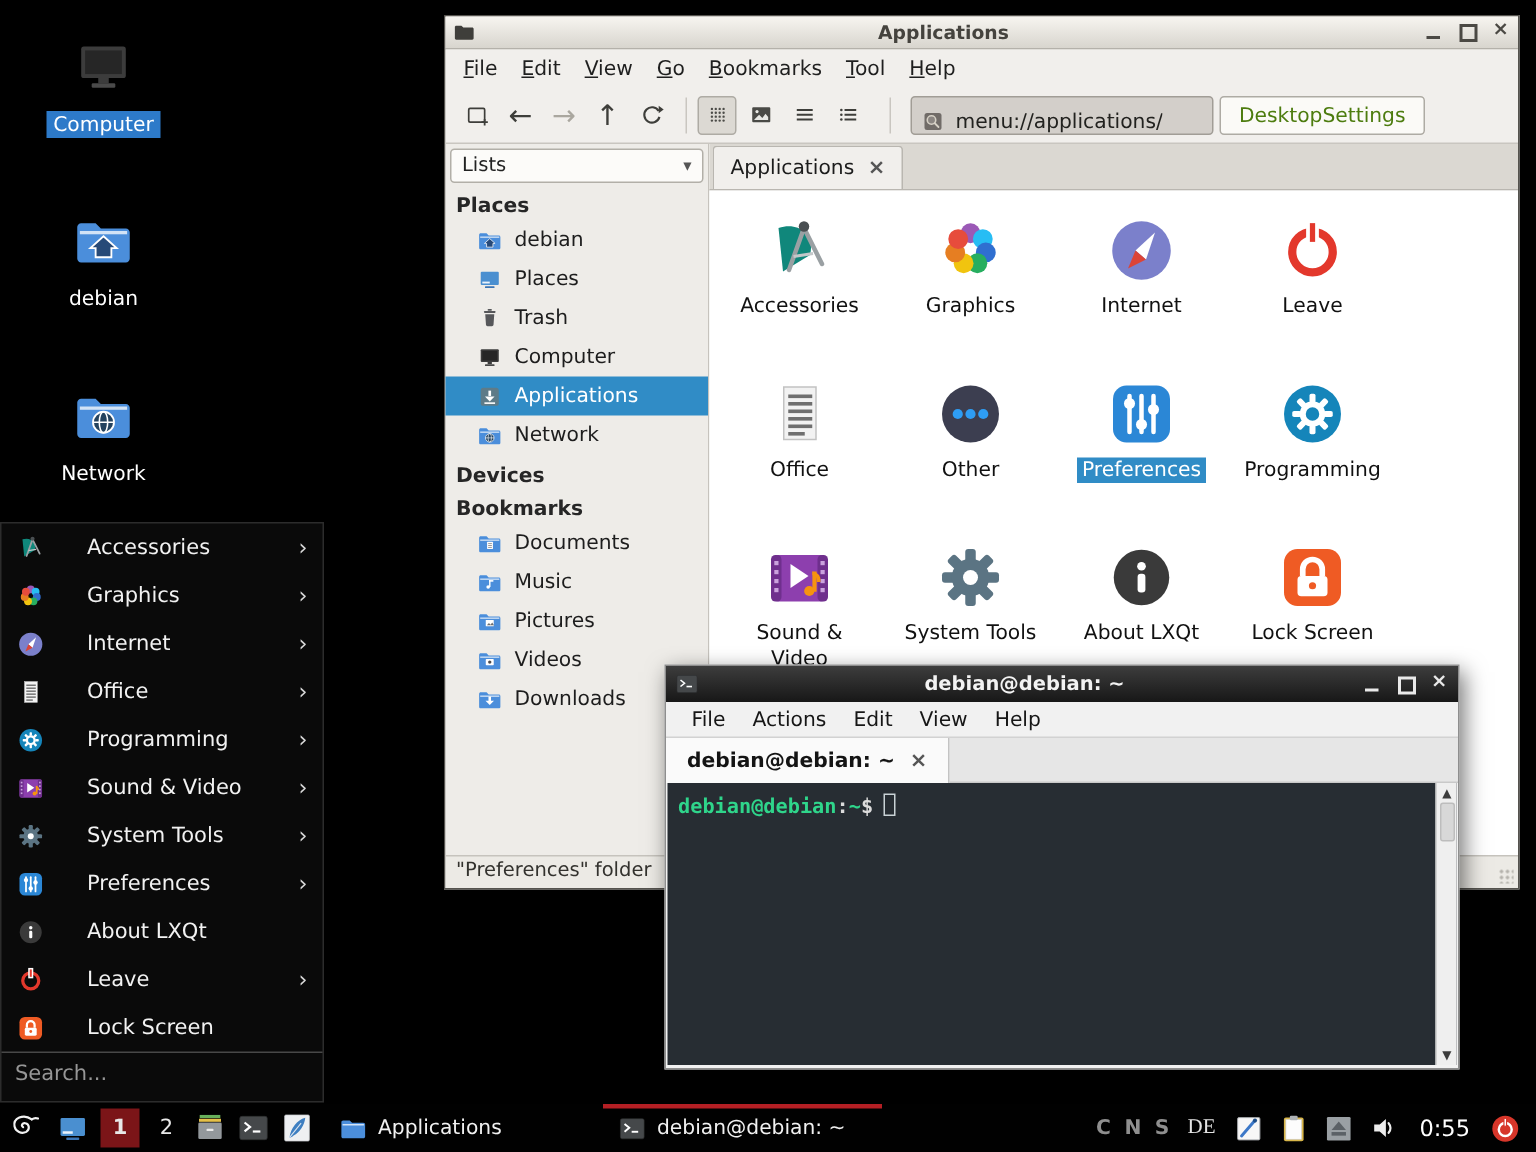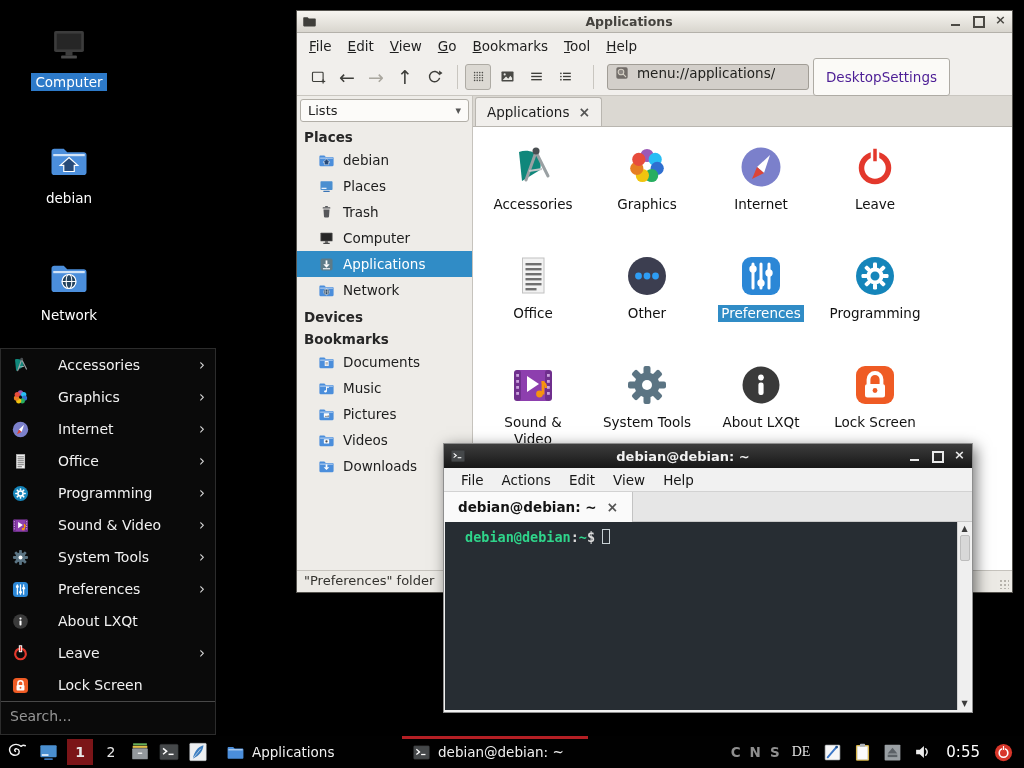--- a/index.html
+++ b/index.html
@@ -39,25 +39,25 @@
   .fm-menubar { height:25px; display:flex; align-items:center; background:#f1efec; padding-left:4px; }
   .fm-menubar .mi { display:block; padding:0 8px; font-size:13.5px; color:#1f1f1f; }
   .fm-menubar .mi::first-letter { text-decoration:underline; }
   .fm-toolbar { height:38px; display:flex; align-items:center; background:#f1efec;
                 border-bottom:1px solid #c9c6c0; padding:0 8px; }
   .tbtn { width:26px; height:26px; display:flex; align-items:center; justify-content:center; margin-right:3px; }
   .tbtn svg { width:17px; height:17px; }
   .tbtn.pressed { background:#dcd9d3; border:1px solid #aeaba4; border-radius:3px; }
   .tsep { width:1px; height:24px; background:#c9c6c0; margin:0 7px; }
   .addrbar { margin-left:6px; width:202px; height:26px; background:#d3cfca; border:1px solid #a19d96;
-             border-radius:3px; display:flex; align-items:flex-start; padding:0 6px; gap:7px; }
+             border-radius:3px; display:flex; align-items:flex-end; padding:0 6px; gap:7px; }
   .addrbar svg { width:16px; height:16px; }
   .addrbar .addrtext { font-size:13.5px; color:#22221f; white-space:nowrap; overflow:hidden; }
-  .dsbtn { margin-left:4px; height:38px; padding:0 12px; background:#fbfaf7; border:1px solid #aeaba4;
-           border-radius:3px; font-size:13.5px; color:#4c1d95; display:flex; align-items:center; }
+  .dsbtn { margin-left:4px; height:26px; padding:0 12px; background:#fbfaf7; border:1px solid #aeaba4;
+           border-radius:3px; font-size:13.5px; color:#4d7c0f; display:flex; align-items:center; }
 
   .fm-body { display:flex; height:474px; }
   .fm-side { width:176px; background:#eeece8; border-right:1px solid #c6c3bd; }
   .combo { margin:3px; height:23px; background:#fcfbf9; border:1px solid #b2afa8; border-radius:3px;
            display:flex; align-items:center; padding:0 7px; font-size:13px; color:#222; }
   .combo .carrow { margin-left:auto; color:#555; font-size:11px; }
   .combo .carrow::before { content:"▾"; }
   .shead { padding:4px 0 2px 7px; font-size:13.5px; color:#262626;font-weight:bold; }
   .srow { height:26px; display:flex; align-items:center; padding-left:21px; gap:8px; font-size:13.5px; color:#1d1d1d; }
   .srow svg { width:17px; height:17px; flex:0 0 17px; }
@@ -87,21 +87,21 @@
                 background:linear-gradient(#3d3d3d,#171717); color:#e9e9e9; }
   .term-title .ttl { flex:1; text-align:center; font-weight:bold; font-size:13px; color:#f2f2f2; }
   .term-title svg { width:16px; height:16px; }
   .term-menubar { height:24px; display:flex; align-items:center; background:#f1f1f1;
                   border-bottom:1px solid #d2d2d2; padding-left:8px; }
   .term-menubar .mi { display:block; padding:0 9px; font-size:13.5px; color:#161616; }
   .term-tabbar { height:30px; background:#e6e6e6; border-bottom:1px solid #c9c9c9; display:flex; }
   .term-tab { height:30px; background:#fafafa; border-right:1px solid #c3c3c3; display:flex;
               align-items:center; gap:10px; padding:0 14px; font-weight:bold; font-size:13.5px; color:#141414; }
   .term-body { position:relative; height:188px; margin:0 1px; background:#272d33; }
-  .term-text { padding:7px 20px; font-family:"DejaVu Sans Mono","Liberation Mono",monospace;
+  .term-text { padding:7px 7px; font-family:"DejaVu Sans Mono","Liberation Mono",monospace;
                font-weight:bold; font-size:13.5px; }
   .p-user { color:#2fd58b; } .p-dim { color:#dcdcdc; } .p-path { color:#2fd58b; }
   .cursor { display:inline-block; width:8px; height:15px; border:1.5px solid #c9d2d6;
             vertical-align:-2px; margin-left:7px; }
   .vscroll { position:absolute; right:0; top:0; bottom:0; width:14px; background:#efefef;
              border-left:1px solid #d2d2d2; display:flex; flex-direction:column; align-items:center; }
   .varrow { font-size:8px; color:#3c3c3c; line-height:13px; }
   .vthumb { width:10px; height:26px; background:#d8d8d8; border:1px solid #bdbdbd; border-radius:2px; }
   .vspace { flex:1; }
 

